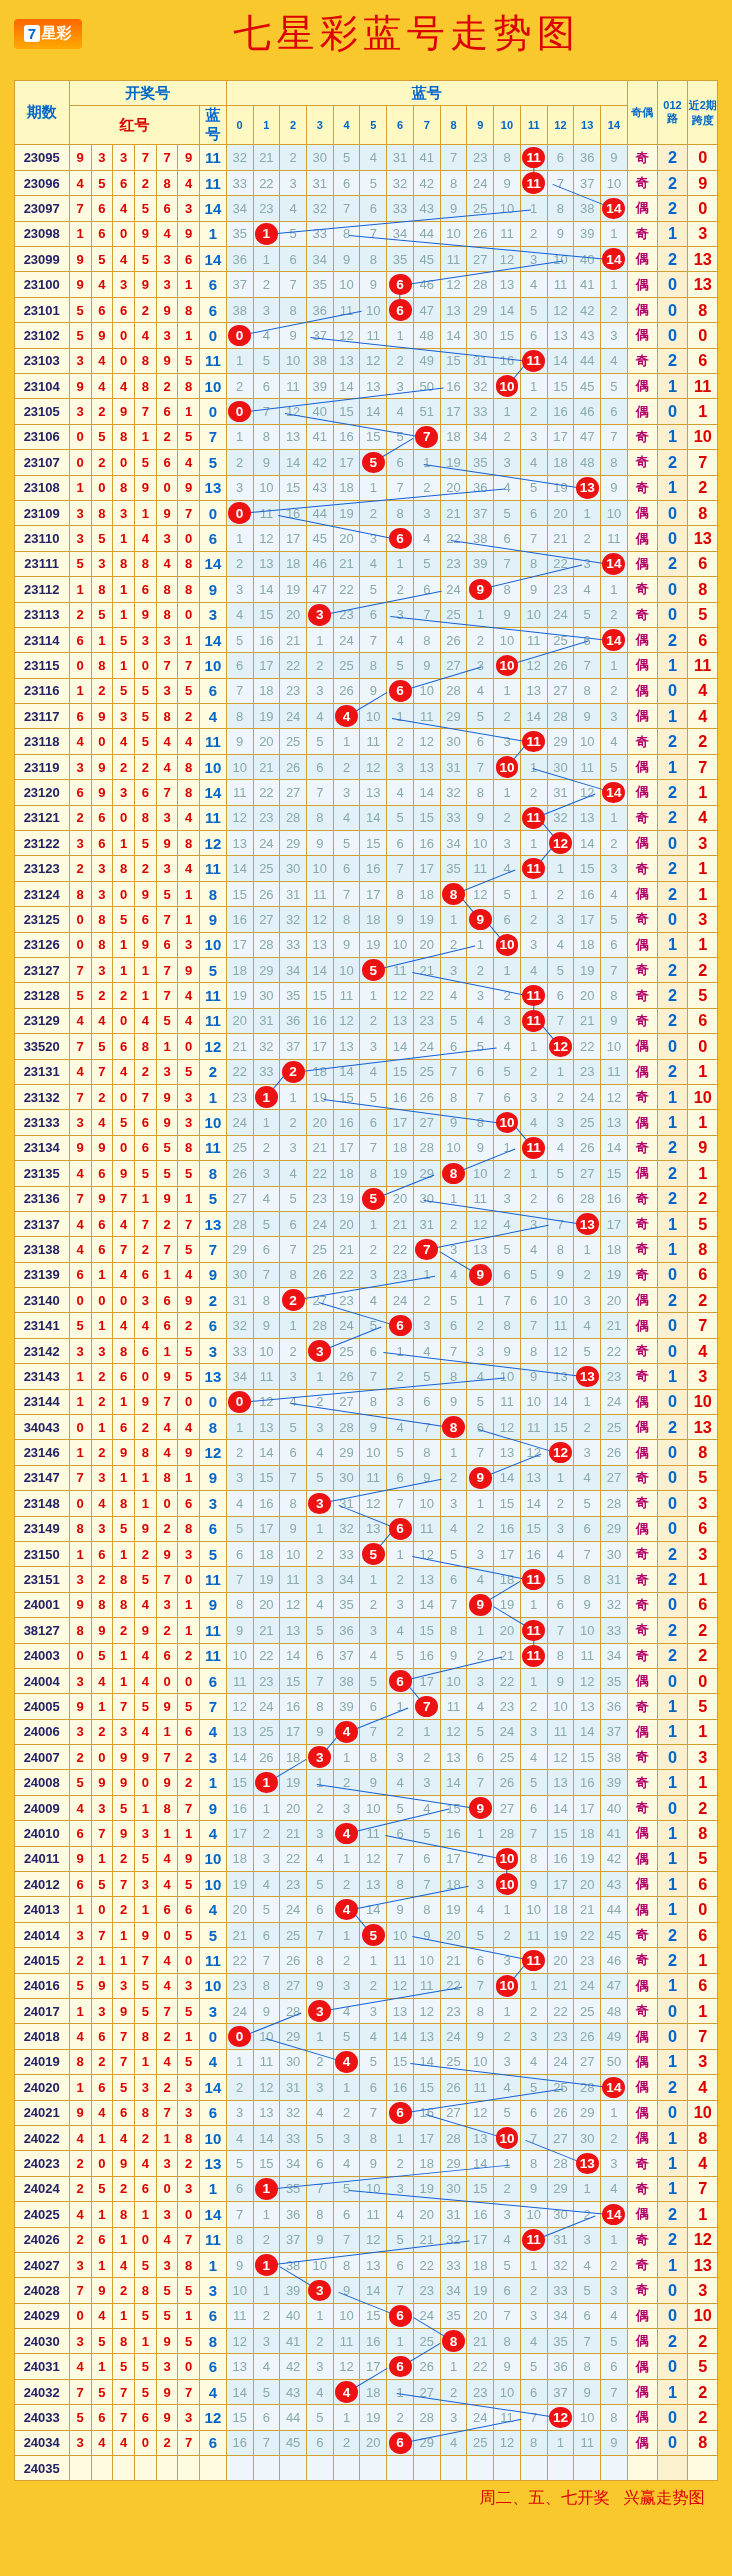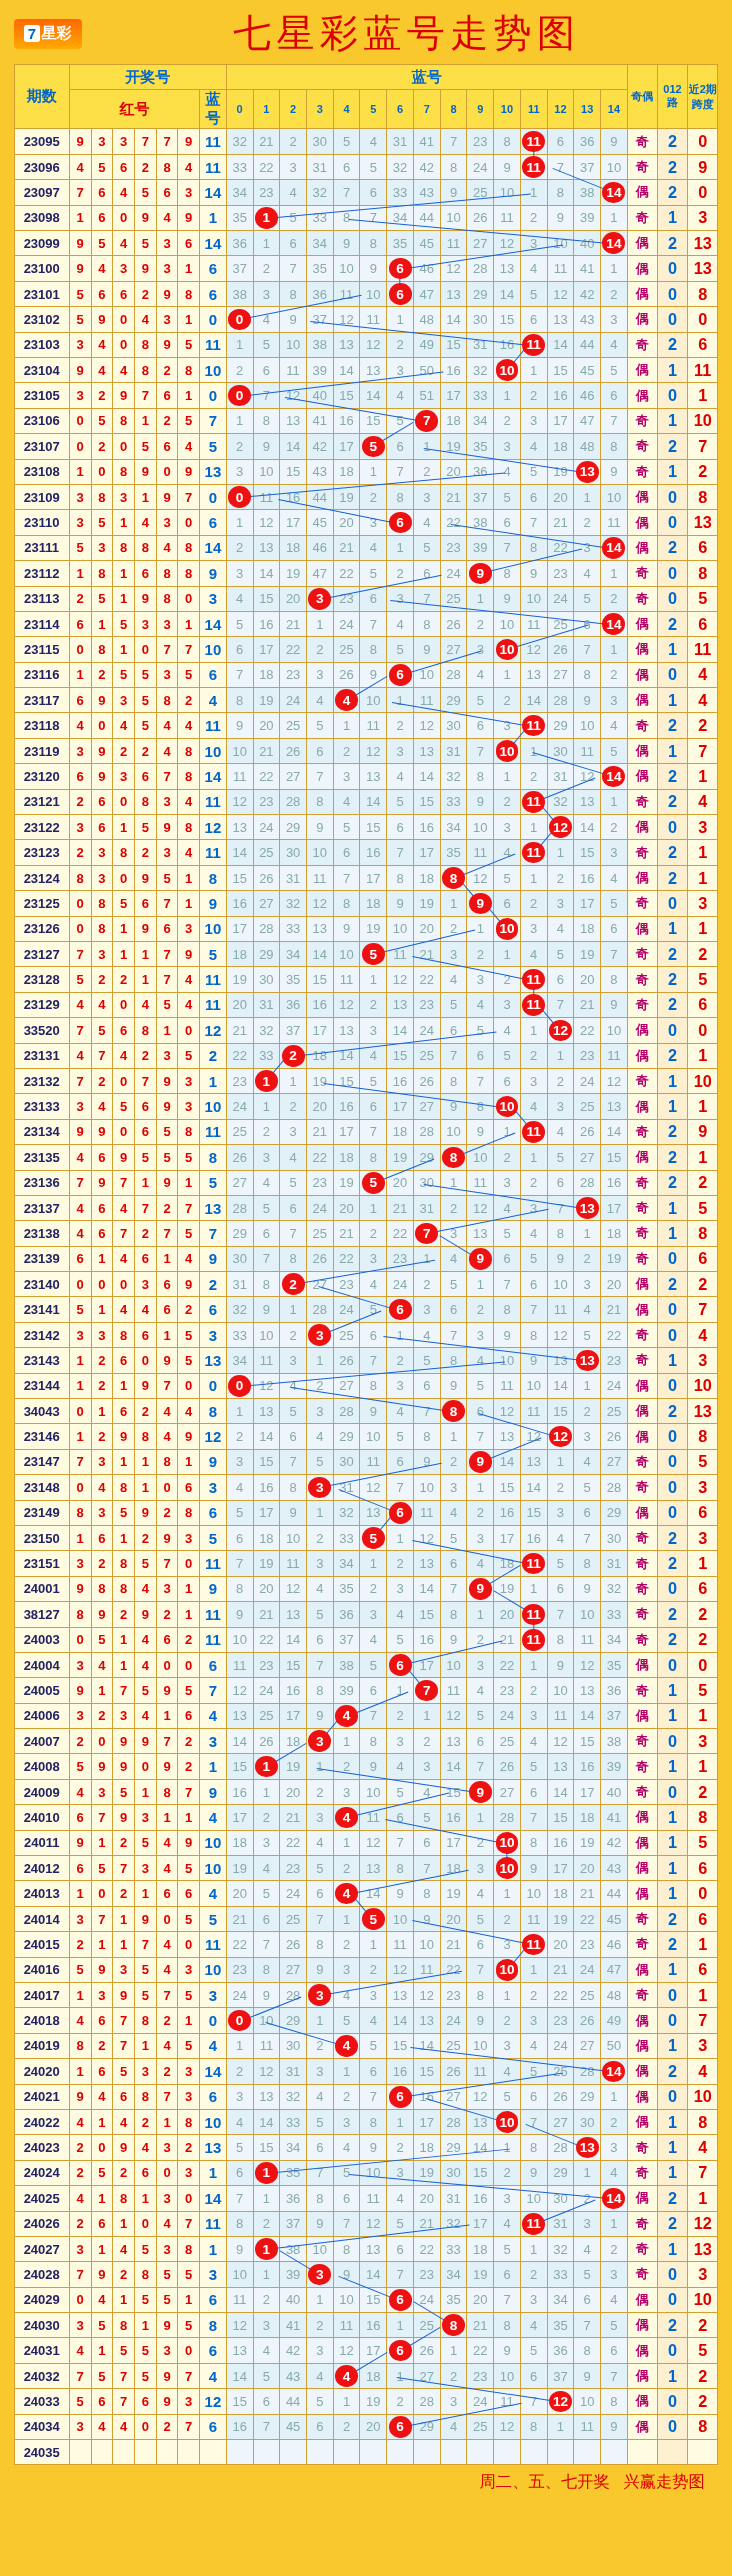--- a/index.html
+++ b/index.html
@@ -1,23 +1,23 @@
 <!DOCTYPE html>
 <html style="font-size:11px"><head>
 <meta charset="utf-8">
 <style>
   body{margin:0;font-family:"Microsoft YaHei",Arial,sans-serif;background:#f9c82d;width:732px}
   .wrap{padding:8.1px 13.6px 13.6px}
-  .top{display:flex;align-items:center;margin-bottom:5px}
+  .top{display:flex;align-items:center;margin-bottom:21px}
   .logo{width:68px;height:30px;background:linear-gradient(#f60,#fa0);border-radius:4.1px;color:#fff;font-weight:700;font-size:15px;display:flex;align-items:center;justify-content:center;margin-right:13.6px}
   .logo:before{content:"7";color:#06c;background:#fff;border-radius:2.7px;padding:0 4.1px;margin-right:1.4px}
   .title{flex:1;text-align:center;font-size:38px;font-weight:400;color:#d00;letter-spacing:5.4px}
   table{border-collapse:collapse;width:100%;background:#fff}
   th,td{border:0.7px solid #d2a030;text-align:center;padding:0;height:24.4px;font-size:13px}
-  th{background:#fde047;color:#06c;font-weight:700;font-size:15px}
+  th{background:#fef9c3;color:#06c;font-weight:700;font-size:15px}
   th.red{color:#d00}
   th.sm{font-size:11px}
   .issue{width:43px;color:#226;background:#fffbe0;font-weight:700}
   .r{width:16.3px;color:#d00;background:#fffbe0;font-weight:700}
   .b{width:20.3px;color:#06c;background:#fffbe0;font-weight:700;font-size:15px}
   .c{width:20.3px;position:relative;color:#888;background:#eef6fc}
   .c.miss{color:#8aa}
   .c.hit{background:#eef6fc}
   .ball{position:absolute;left:1.4px;top:1.4px;right:1.4px;bottom:1.4px;border-radius:50%;background:#e11;color:#fff;font-weight:700;display:flex;align-items:center;justify-content:center;z-index:2;font-size:13.6px}
   .oe{width:23px;color:#b3006b;font-weight:700;background:#fffbe0}

